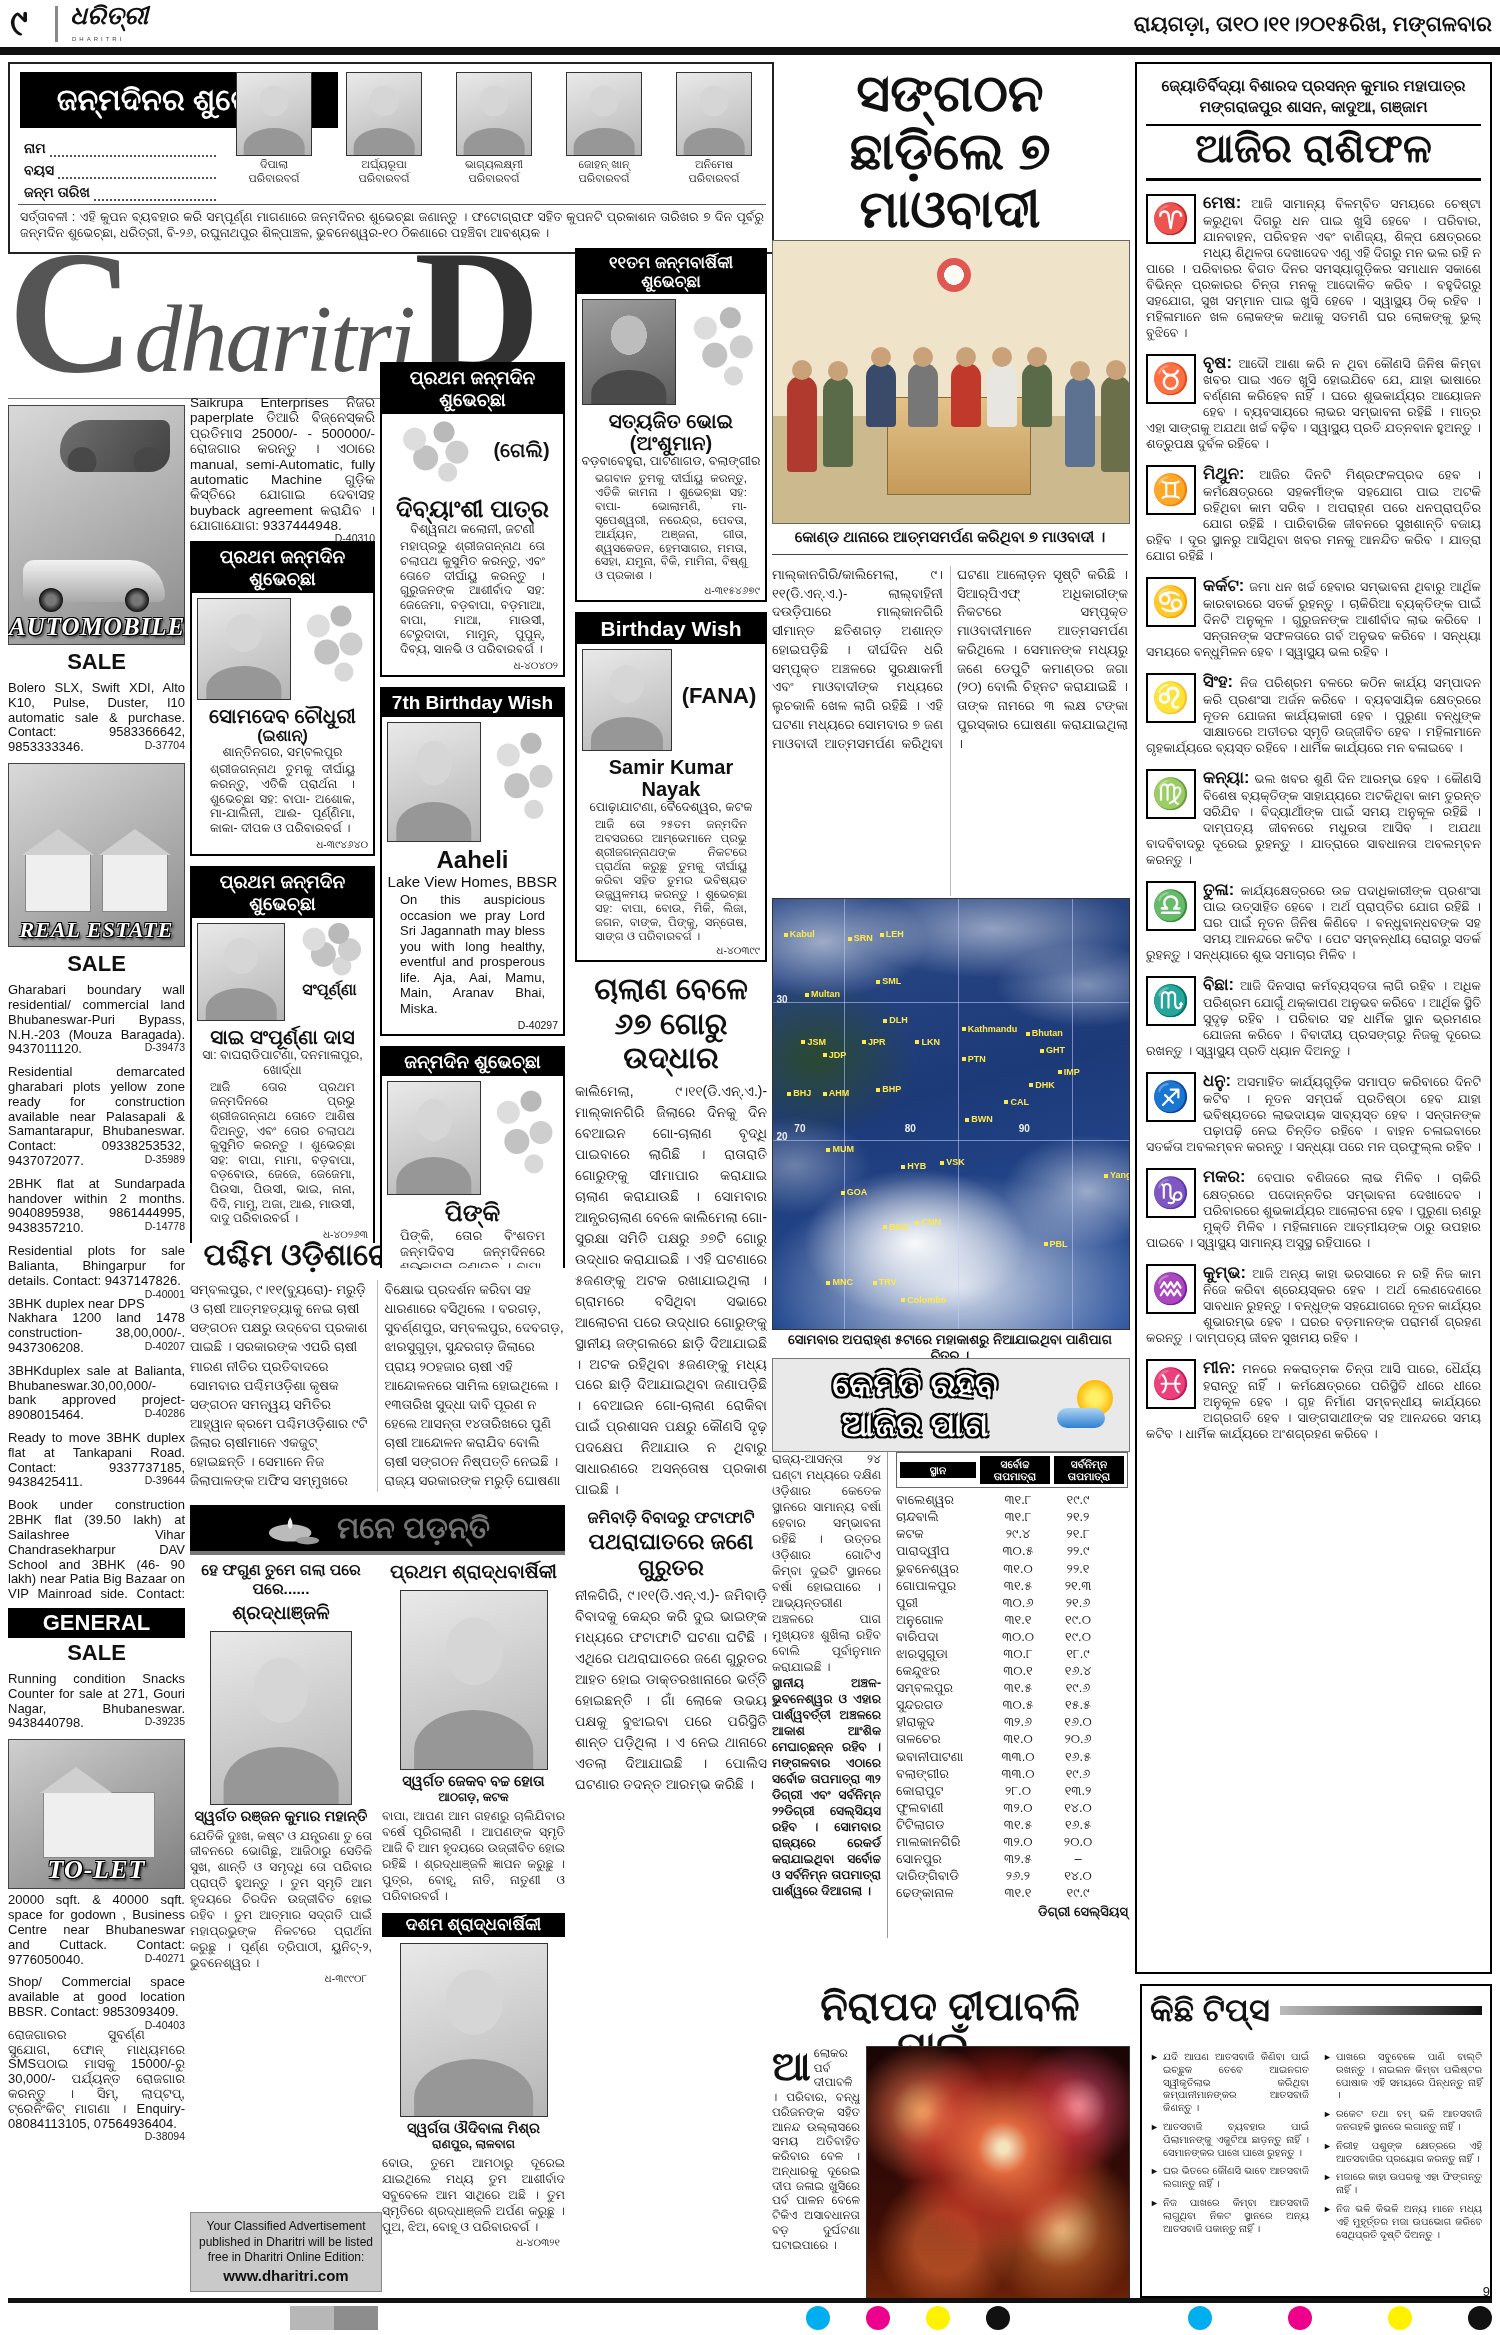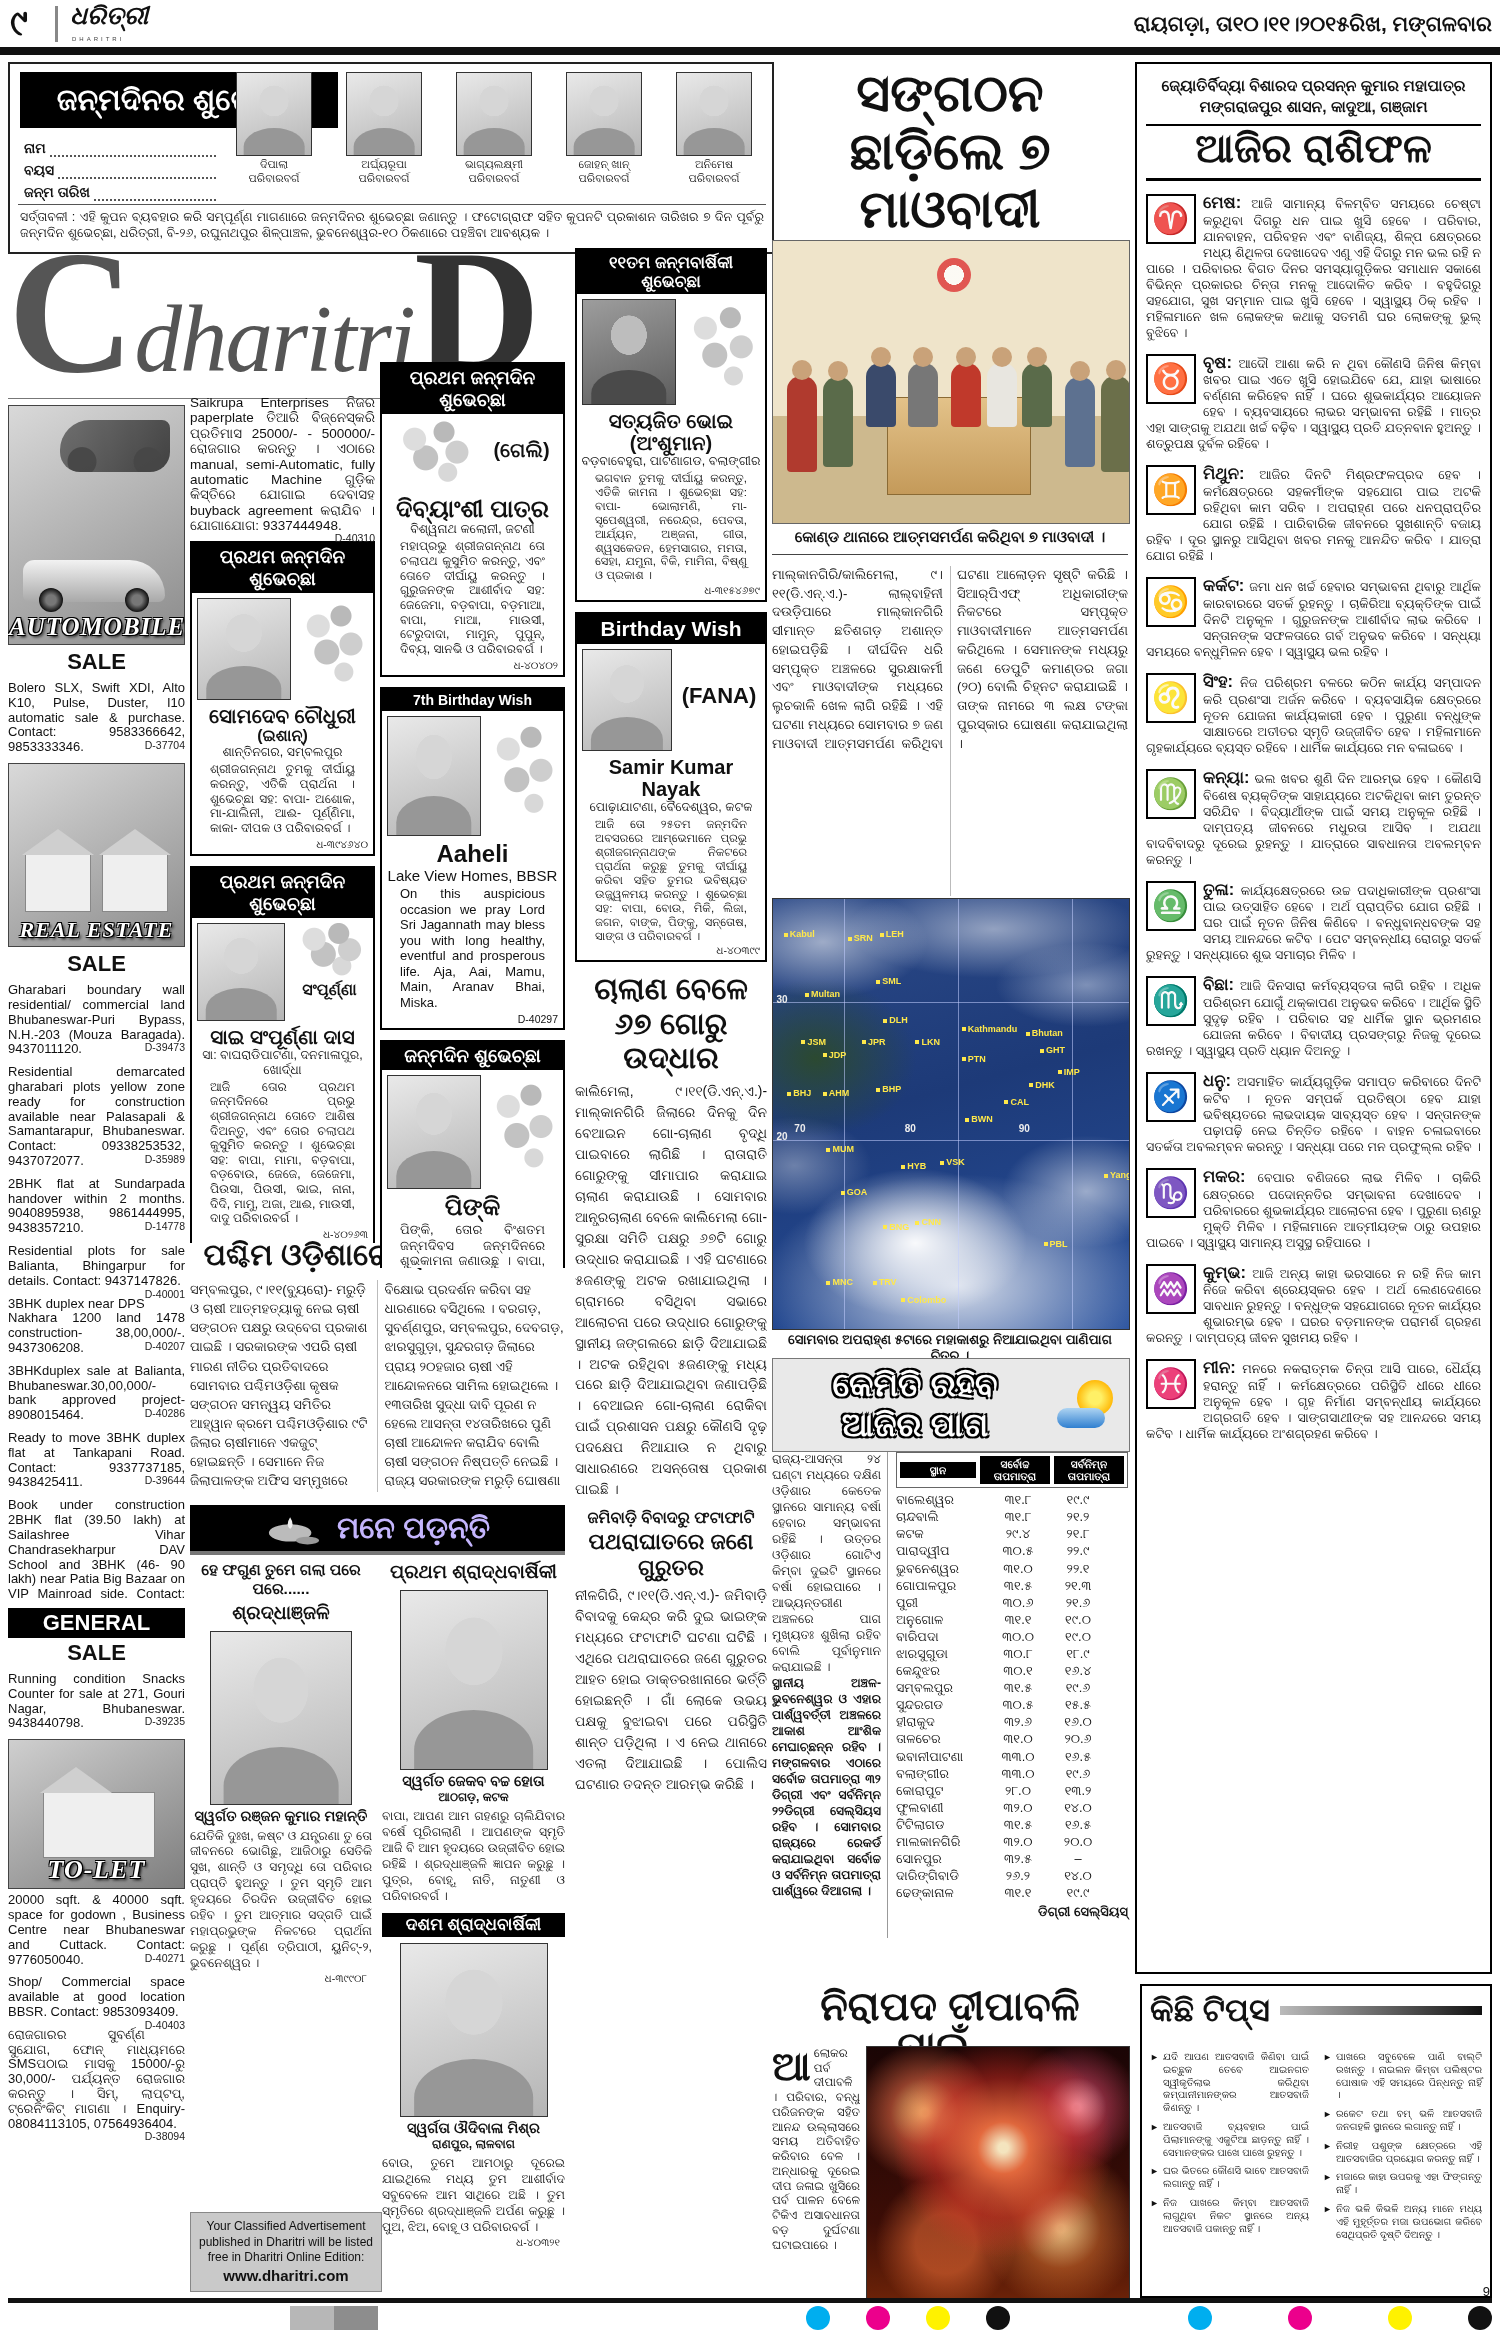--- a/index.html
+++ b/index.html
@@ -80,21 +80,21 @@
   .bnick{font-size:16px;font-weight:bold;text-align:center}
   .baddr{font-size:12.5px;font-weight:normal;text-align:center}
   .btext{font-size:12.2px;line-height:1.2;text-align:justify;padding:2px 18px}
   .bid{text-align:right;font-size:10.5px;padding:0 5px 3px 0}
   
   .flow{position:absolute;overflow:hidden}
   .story{font-size:13.2px;line-height:1.45;text-align:justify}
   .headS{font-size:15px;font-weight:bold;text-align:center;margin:8px 0 2px}
   .headL{font-size:26px;font-weight:bold;text-align:center;line-height:1.15;margin-bottom:6px}
   
-  #membanner{left:190px;top:1505px;width:375px;height:46px;background:#000;color:#c4b5fd;
+  #membanner{left:190px;top:1505px;width:375px;height:46px;background:#000;color:#737373;
      display:flex;align-items:center;justify-content:center;gap:14px;font-size:30px;font-weight:bold;border-bottom:4px solid #777}
   .obit-h{font-size:15.5px;font-weight:bold;text-align:center;line-height:1.25}
   .obit-n{font-size:14.5px;font-weight:bold;text-align:center;margin-top:3px}
   .obit-t{font-size:12.3px;line-height:1.3;text-align:justify;margin-top:4px}
   #graybox{left:190px;top:2212px;width:182px;background:#c9c9c9;border:1px solid #888;
      font-size:12px;text-align:center;padding:6px 4px;line-height:1.3}
   #graybox .url{font-size:15px;font-weight:bold}
   
   #nheadline{left:774px;top:64px;width:352px;font-size:52px;font-weight:bold;line-height:1.12;text-align:center}
   #nphoto{left:772px;top:240px;width:356px;height:282px;border:1px solid #666;overflow:hidden;
@@ -360,21 +360,21 @@
       <div class="brow">
           <div class="bal" style="width:92px;height:72px"></div>
           <div class="bnick" style="flex:1;font-size:20px;padding-top:20px">(ଗେଲି)</div>
         </div>
       <div class="bname" style="font-size:24px">ଦିବ୍ୟାଂଶୀ ପାତ୍ର</div>
       <div class="baddr">ବିଶ୍ୱନାଥ କଲୋନୀ, ଜଟଣୀ</div>
       <div class="btext">ମହାପ୍ରଭୁ ଶ୍ରୀଜଗନ୍ନାଥ ତୋ ଚଲାପଥ କୁସୁମିତ କରନ୍ତୁ, ଏବଂ ତୋତେ ଦୀର୍ଘାୟୁ କରନ୍ତୁ । ଗୁରୁଜନଙ୍କ ଆଶୀର୍ବାଦ ସହ: ଜେଜେମା, ବଡ଼ବାପା, ବଡ଼ମାଆ, ବାପା, ମାଆ, ମାଉସୀ, ଟେରୁଦାଦା, ମାମୁନ୍, ପୁପୁନ୍, ଦିବ୍ୟ, ସାନଭି ଓ ପରିବାରବର୍ଗ ।</div>
       <div class="bid">ଧ-୪୦୪୦୨</div>
     </div>
     <div class="bwish">
-      <div class="bhead" style="font-size:14px">7th Birthday Wish</div>
+      <div class="bhead" style="font-size:19px">7th Birthday Wish</div>
       <div class="brow">
           <div class="ph" style="width:92px;height:118px"></div>
           <div class="bal" style="flex:1;height:118px"></div>
         </div>
       <div class="bname" style="font-size:24px">Aaheli</div>
       <div class="baddr" style="font-size:15px">Lake View Homes, BBSR</div>
       <div class="btext" style="font-size:13px">On this auspicious occasion we pray Lord Sri Jagannath may bless you with long healthy, eventful and prosperous life. Aja, Aai, Mamu, Main, Aranav Bhai, Miska.</div>
       <div class="bid">D-40297</div>
     </div>
     <div class="bwish">

